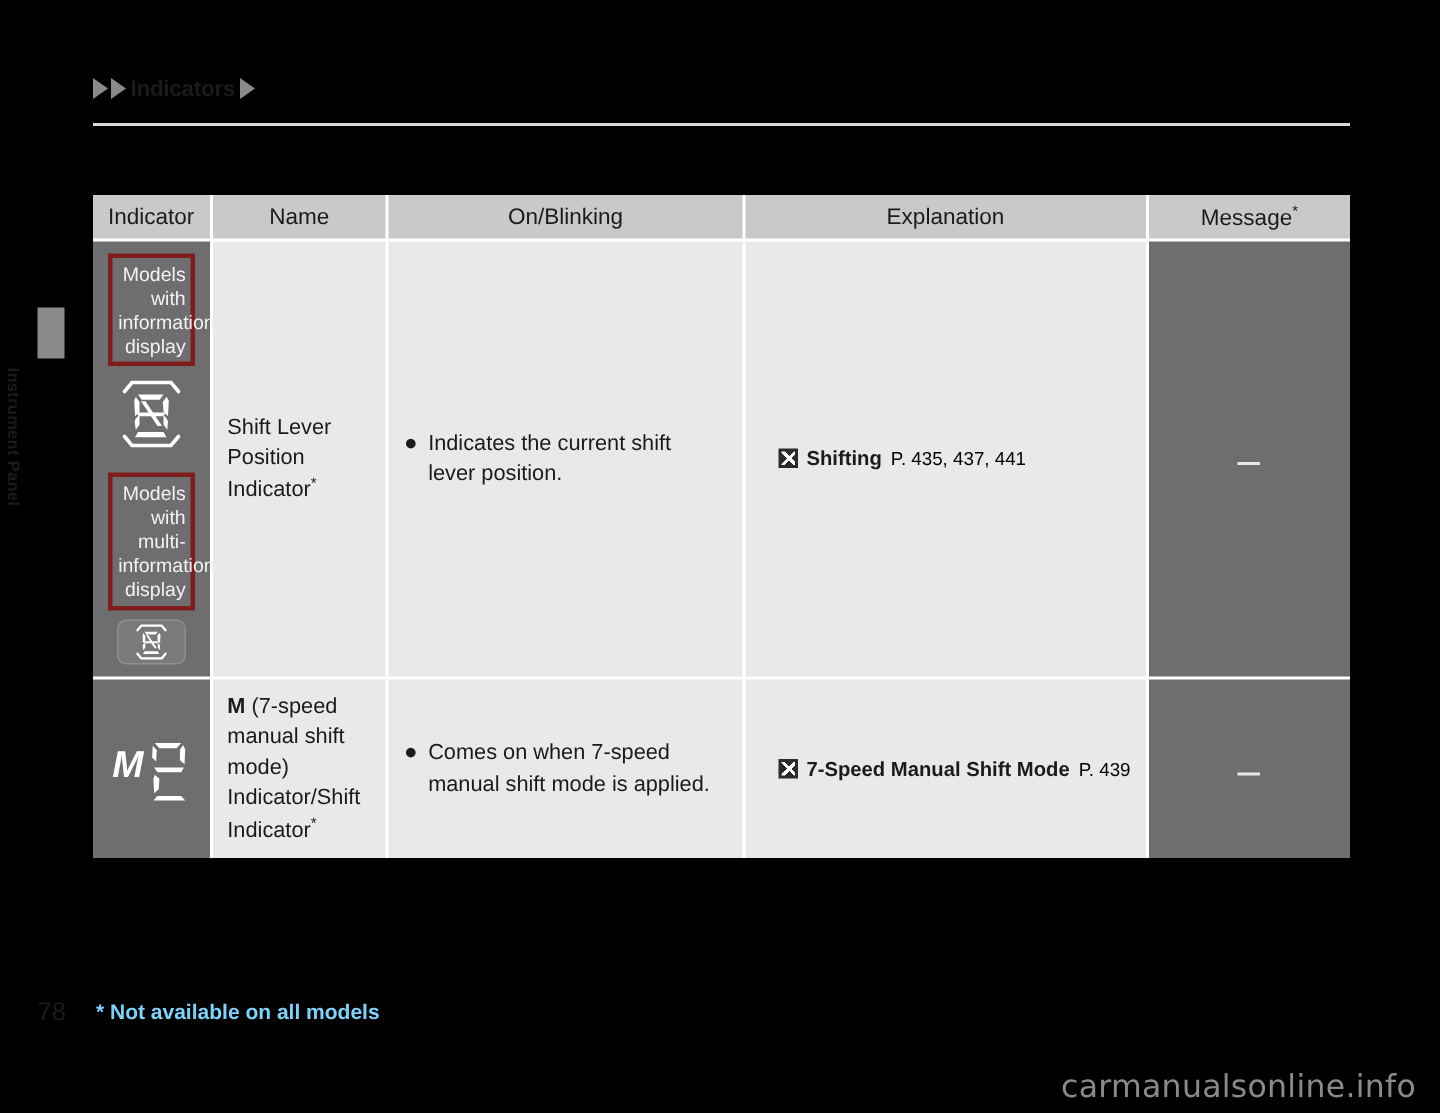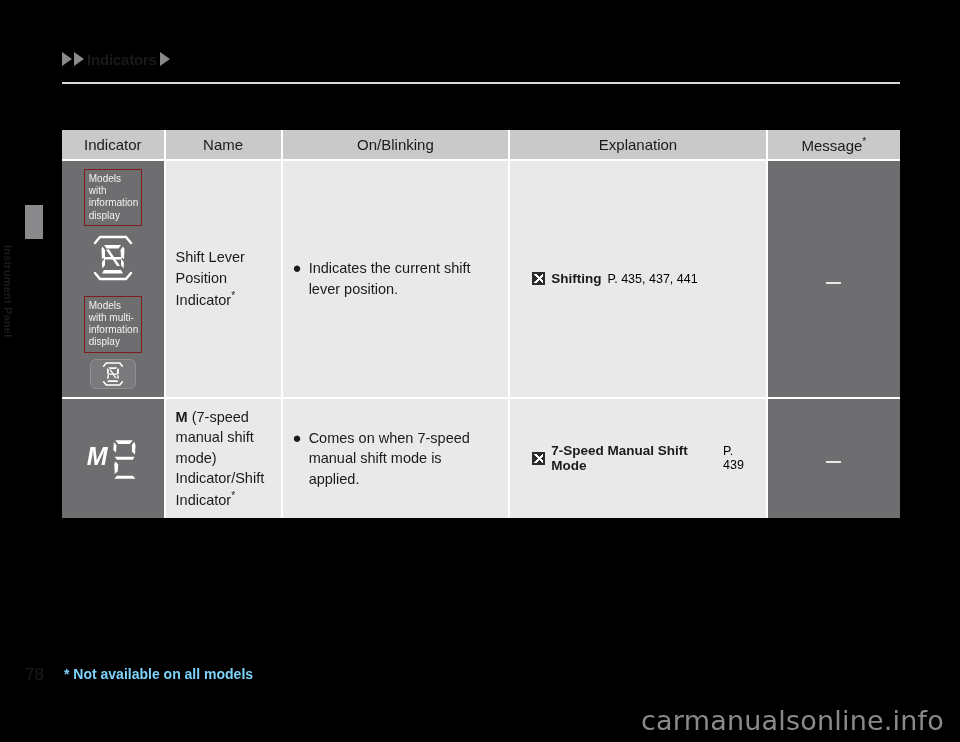--- a/index.html
+++ b/index.html
@@ -75,21 +75,21 @@
   }
   .thead-row th {
     background: #c9c9c9;
     color: #1b1b1b;
     font-size: 15px;
     font-weight: normal;
     height: 30px;
     border-right: 2px solid #ffffff;
     border-bottom: 2px solid #ffffff;
     text-align: center;
-    padding: 0 22px;
+    padding: 0 10px;
   }
   .thead-row th:last-child { border-right: none; }
   .th-ind   { width: 72px; }
   .th-name  { width: 118px; }
   .th-onbl  { width: 240px; }
   .th-expl  { width: 272px; margin-top: 32px; }
   .th-msg   { width: 136px; }
   .sup { font-size: 10px; vertical-align: super; }
 
   td {
@@ -177,25 +177,25 @@
   .ref-page { font-size: 12.5px; color: #000000; }
 
   .dash {
     display: inline-block;
     width: 15px; height: 2px;
     background: #e8e8e8;
   }
 
   
   .mini-label {
-    border: 1px solid #7f1d1d;
+    border: 3px solid #7f1d1d;
     color: #f2f2f2;
-    font-size: 10px;
+    font-size: 13px;
     line-height: 1.22;
-    text-align: left;
+    text-align: right;
     padding: 3px 3px 3px 4px;
     width: 58px;
     margin: 0 auto;
     background: transparent;
   }
   .seg-wrap {
     margin: 7px auto 0;
     width: 46px;
   }
   .seg-box {
@@ -234,21 +234,21 @@
     position: absolute;
     left: 64px; top: 666px;
     color: #7dd3fc;
     font-size: 14px;
     font-weight: bold;
   }
   .watermark {
     position: absolute;
     right: 16px; bottom: 6px;
     color: #8a8a8d;
-    font-size: 27px;
+    font-size: 21px;
     letter-spacing: 0.2px;
     font-family: "DejaVu Sans", sans-serif;
     text-align: right;
   }
 </style>
 </head>
 <body>
 
 <div id="page">
 

